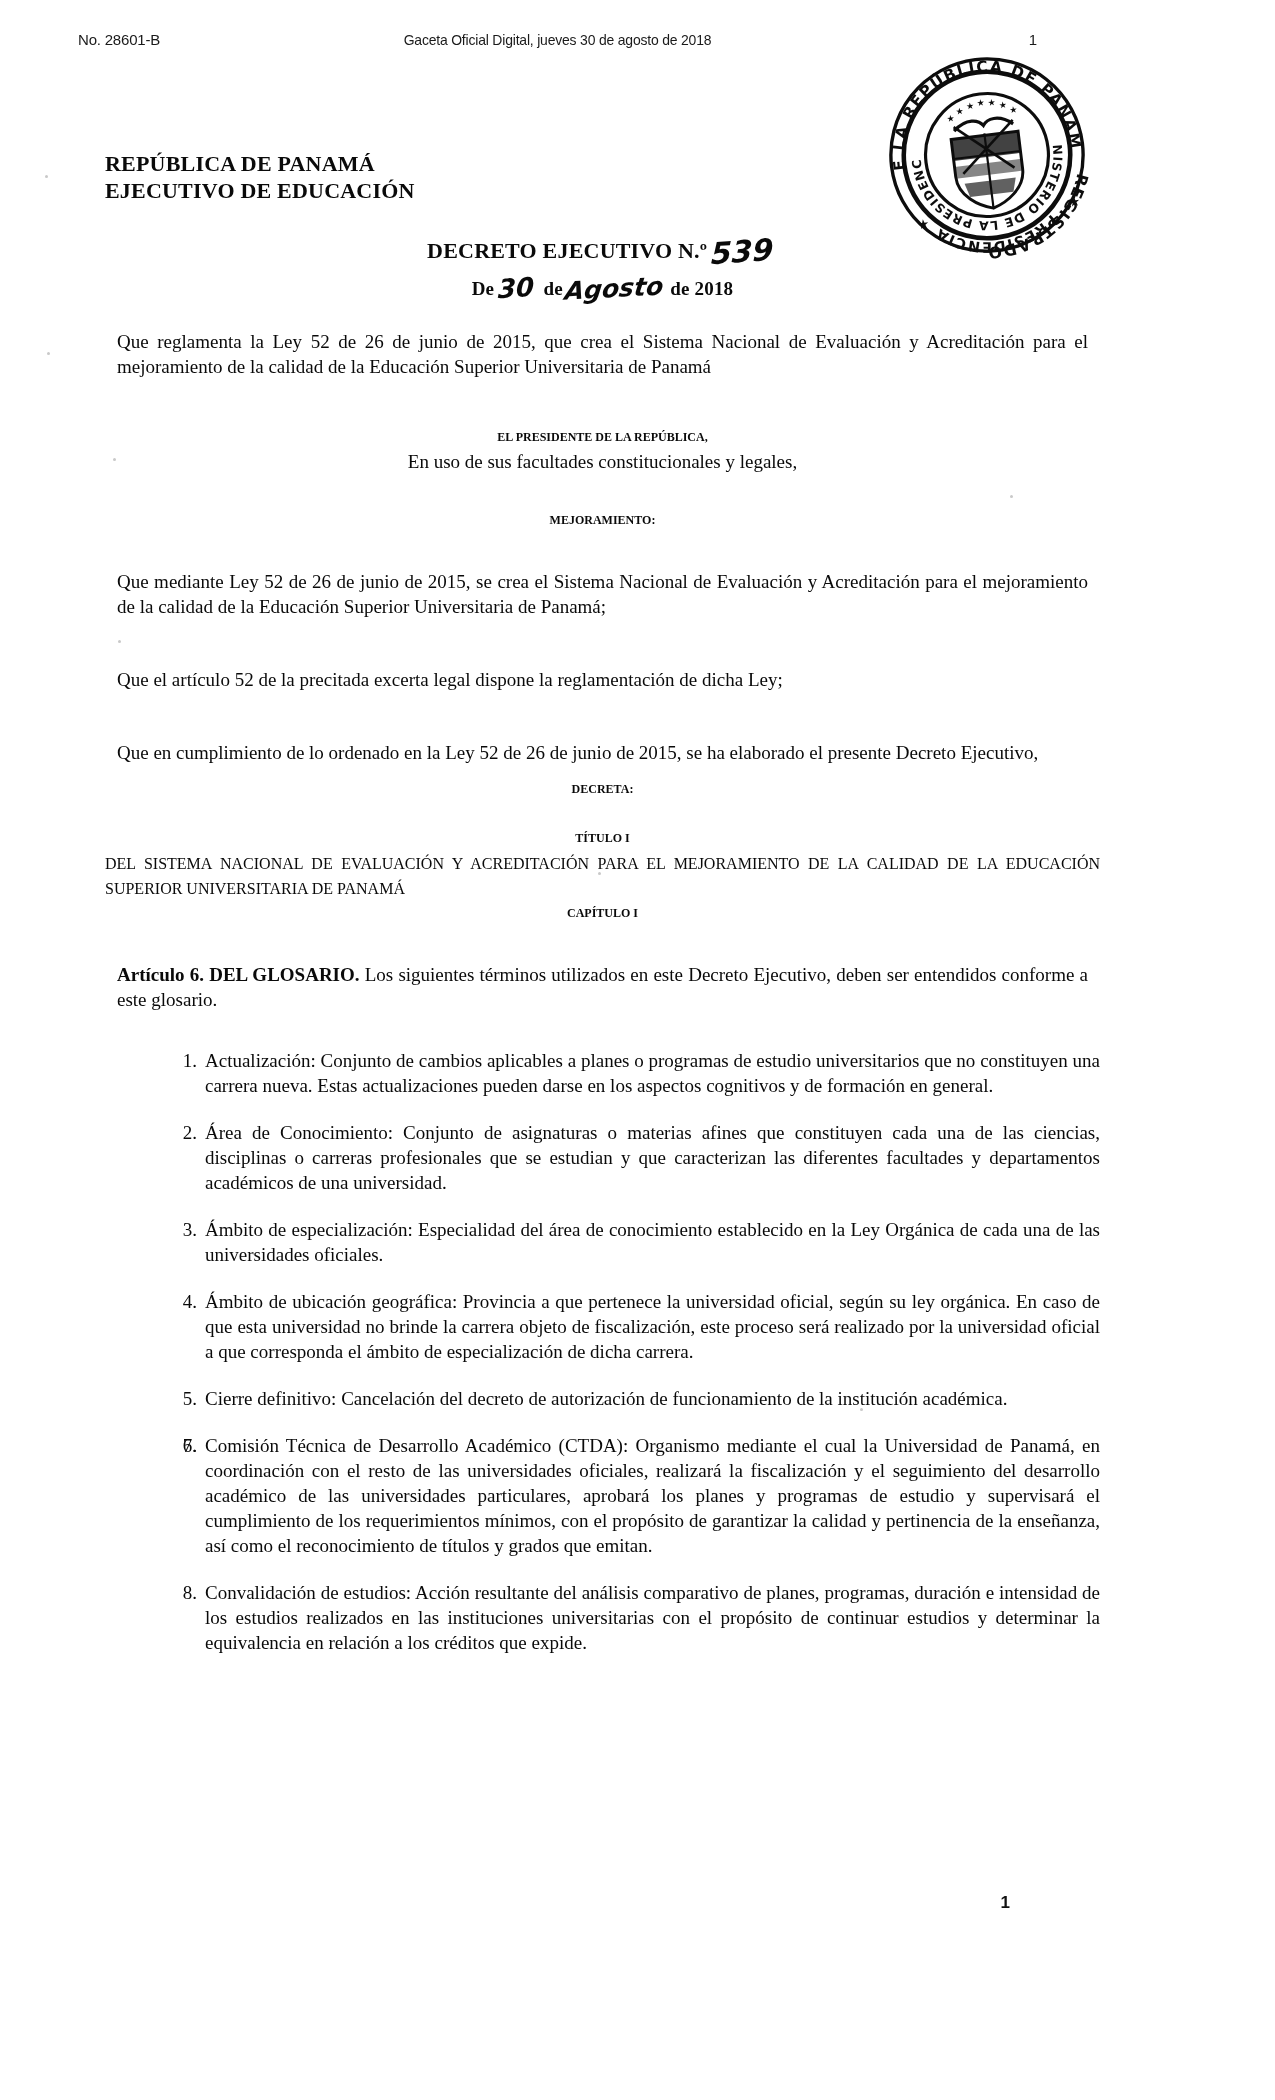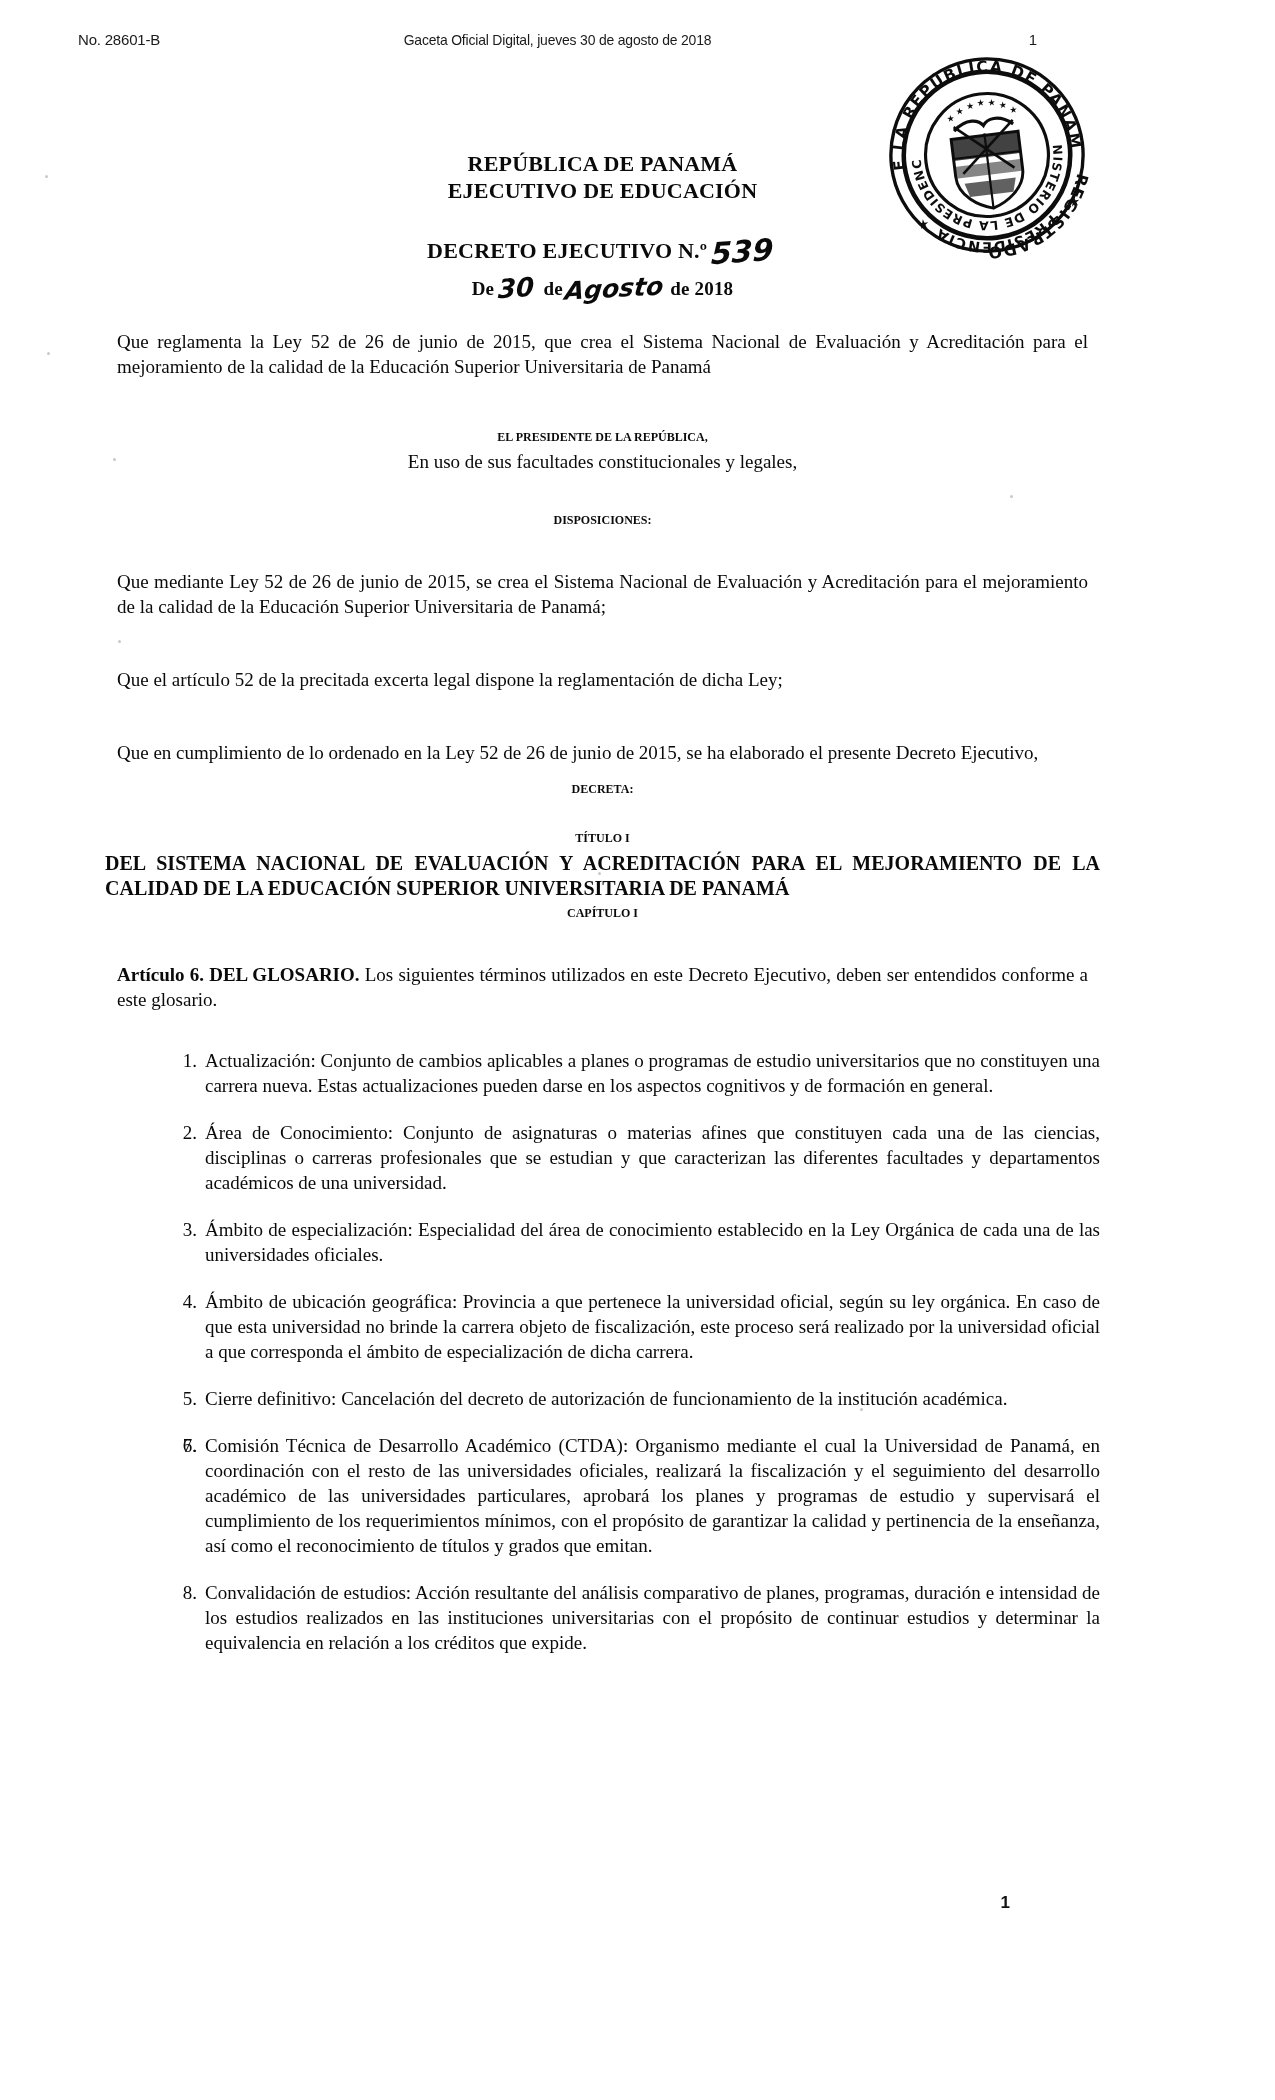--- a/index.html
+++ b/index.html
@@ -51,21 +51,20 @@
   
   .body-area {
     position: absolute;
     left: 105px;
     top: 150px;
     width: 995px;
   }
   .b          { font-weight: bold; }
 
   .title-block {
-    text-align: center;
     font-weight: bold;
     font-size: 22px;
     line-height: 27px;
     letter-spacing: 0.2px;
   }
 
   .decreto-line {
     position: relative;
     text-align: center;
     font-weight: bold;
@@ -115,22 +114,22 @@
     text-align: center;
     font-size: 19px;
     line-height: 24px;
   }
 
   .gap-lg { height: 34px; }
   .gap-md { height: 24px; }
   .gap-sm { height: 14px; }
 
   .titulo-name {
-    font-weight: bold;
-    font-size: 20px;
+    font-weight: normal;
+    font-size: 16px;
     line-height: 25px;
     text-align: justify;
     text-align-last: left;
   }
 
   
   .glossary { margin: 0; padding: 0; list-style: none; }
   .gl-item {
     position: relative;
     padding-left: 100px;
@@ -263,21 +262,21 @@
 
     <p class="para">Que reglamenta la Ley 52 de 26 de junio de 2015, que crea el Sistema Nacional de Evaluación y Acreditación para el mejoramiento de la calidad de la Educación Superior Universitaria de Panamá</p>
 
     <div class="gap-lg"></div>
 
     <div class="heading-ctr">EL PRESIDENTE DE LA REPÚBLICA,</div>
     <div class="subheading-ctr">En uso de sus facultades constitucionales y legales,</div>
 
     <div class="gap-lg"></div>
 
-    <div class="heading-ctr">DISPOSICIONES:</div>
+    <div class="heading-ctr">MEJORAMIENTO:</div>
 
     <div class="gap-md"></div>
 
     <p class="para">Que mediante Ley 52 de 26 de junio de 2015, se crea el Sistema Nacional de Evaluación y Acreditación para el mejoramiento de la calidad de la Educación Superior Universitaria de Panamá;</p>
     <div class="gap-md"></div>
     <p class="para">Que el artículo 52 de la precitada excerta legal dispone la reglamentación de dicha Ley;</p>
     <div class="gap-md"></div>
     <p class="para">Que en cumplimiento de lo ordenado en la Ley 52 de 26 de junio de 2015, se ha elaborado el presente Decreto Ejecutivo,</p>
 
     <div class="heading-ctr">DECRETA:</div>

